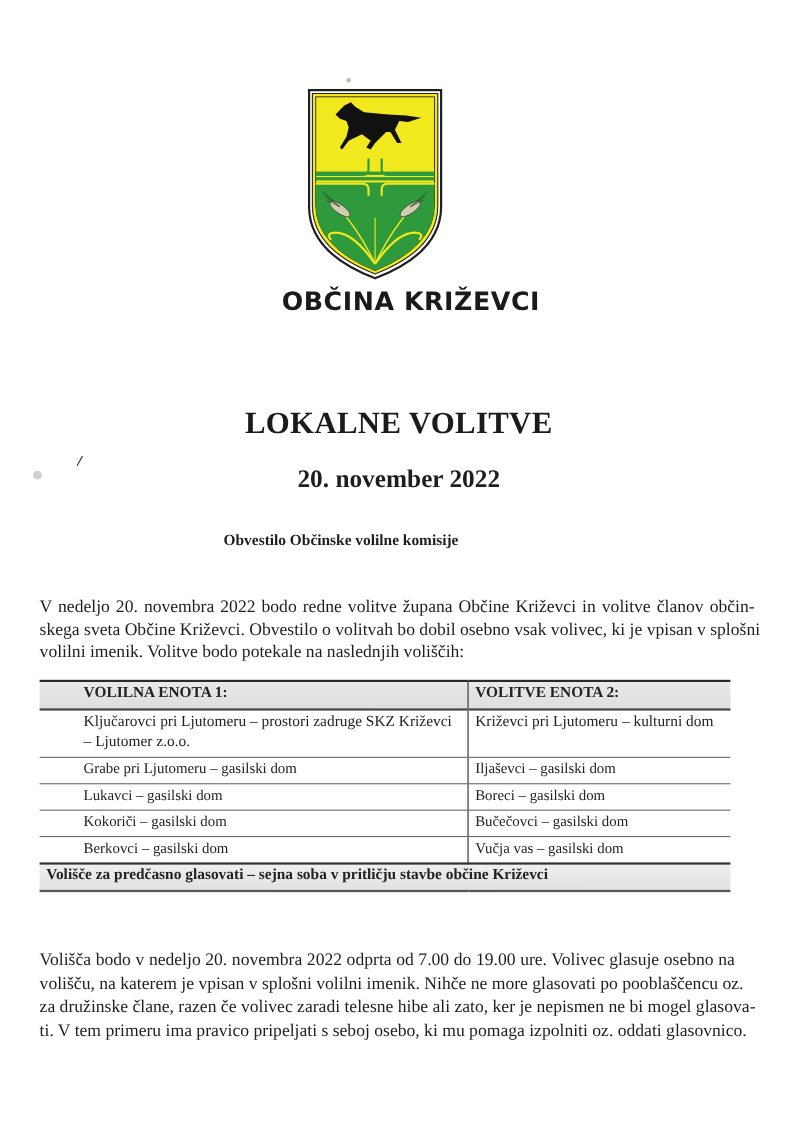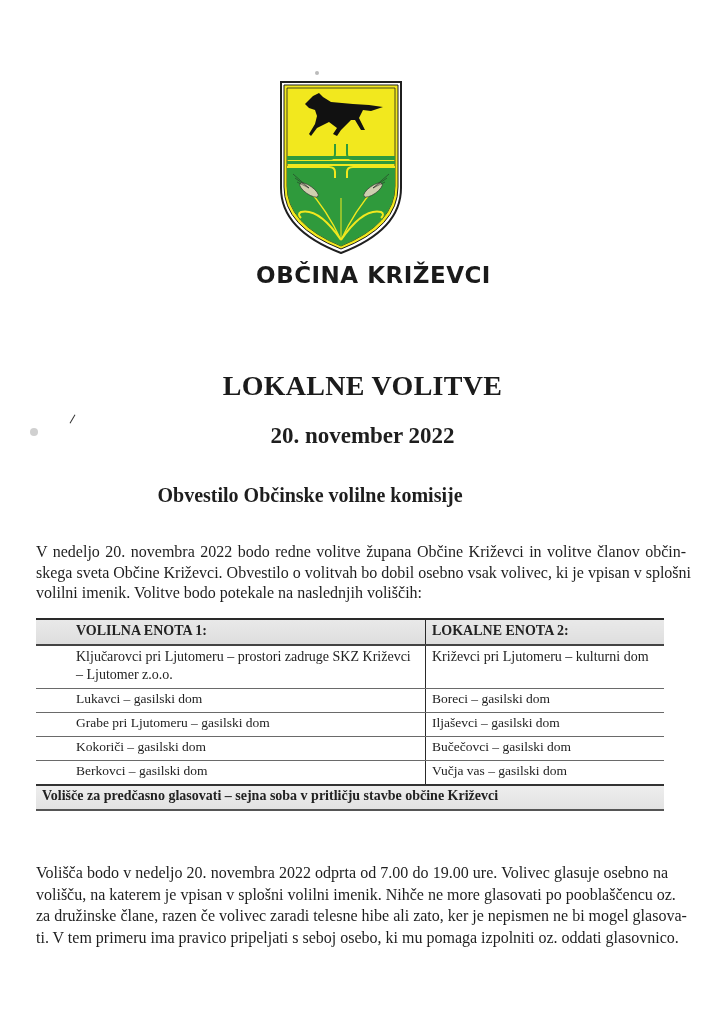--- a/index.html
+++ b/index.html
@@ -17,21 +17,21 @@
     .title {
       left: 0; width: 725px; top: 370px; text-align: center;
       font-size: 28px; font-weight: bold; color: #1b1b1b; letter-spacing: 0.3px;
     }
     .date {
       left: 0; width: 725px; top: 423px; text-align: center;
       font-size: 23px; font-weight: bold;
     }
     .subtitle {
       left: 0; width: 596px; top: 484px; text-align: center;
-      font-size: 20px; font-weight: bold; padding-left: 24px; box-sizing: border-box;
+      font-size: 14px; font-weight: bold; padding-left: 24px; box-sizing: border-box;
     }
     .intro {
       left: 36px; width: 650px; top: 518px;
       font-size: 16px; line-height: 20.5px; text-align: justify;
     }
     .intro span { display: block; white-space: nowrap; }
     .intro .last { text-align: left; }
 
     .tbl { left: 36px; top: 618px; width: 628px; }
     .tbl table { width: 100%; border-collapse: collapse; font-size: 13.5px; }
@@ -104,35 +104,35 @@
   <span style="text-align-last:justify;margin-top:24px;">V nedeljo 20. novembra 2022 bodo redne volitve župana Občine Križevci in volitve članov občin-</span>
   <span style="text-align-last:justify;">skega sveta Občine Križevci. Obvestilo o volitvah bo dobil osebno vsak volivec, ki je vpisan v splošni</span>
   <span class="last">volilni imenik. Volitve bodo potekale na naslednjih voliščih:</span>
 </div>
 
 <div class="abs tbl">
   <table>
     <thead>
       <tr>
         <th class="col1">VOLILNA ENOTA 1:</th>
-        <th>LOKALNE ENOTA 2:</th>
+        <th>VOLITVE ENOTA 2:</th>
       </tr>
     </thead>
     <tbody>
       <tr class="r-big">
         <td class="col1">Ključarovci pri Ljutomeru – prostori zadruge SKZ Križevci – Ljutomer z.o.o.</td>
         <td>Križevci pri Ljutomeru – kulturni dom</td>
       </tr>
       <tr class="r">
+        <td class="col1">Grabe pri Ljutomeru – gasilski dom</td>
+        <td>Iljaševci – gasilski dom</td>
+      </tr>
+      <tr class="r">
         <td class="col1">Lukavci – gasilski dom</td>
         <td>Boreci – gasilski dom</td>
-      </tr>
-      <tr class="r">
-        <td class="col1">Grabe pri Ljutomeru – gasilski dom</td>
-        <td>Iljaševci – gasilski dom</td>
       </tr>
       <tr class="r">
         <td class="col1">Kokoriči – gasilski dom</td>
         <td>Bučečovci – gasilski dom</td>
       </tr>
       <tr class="r">
         <td class="col1">Berkovci – gasilski dom</td>
         <td>Vučja vas – gasilski dom</td>
       </tr>
       <tr class="foot">

